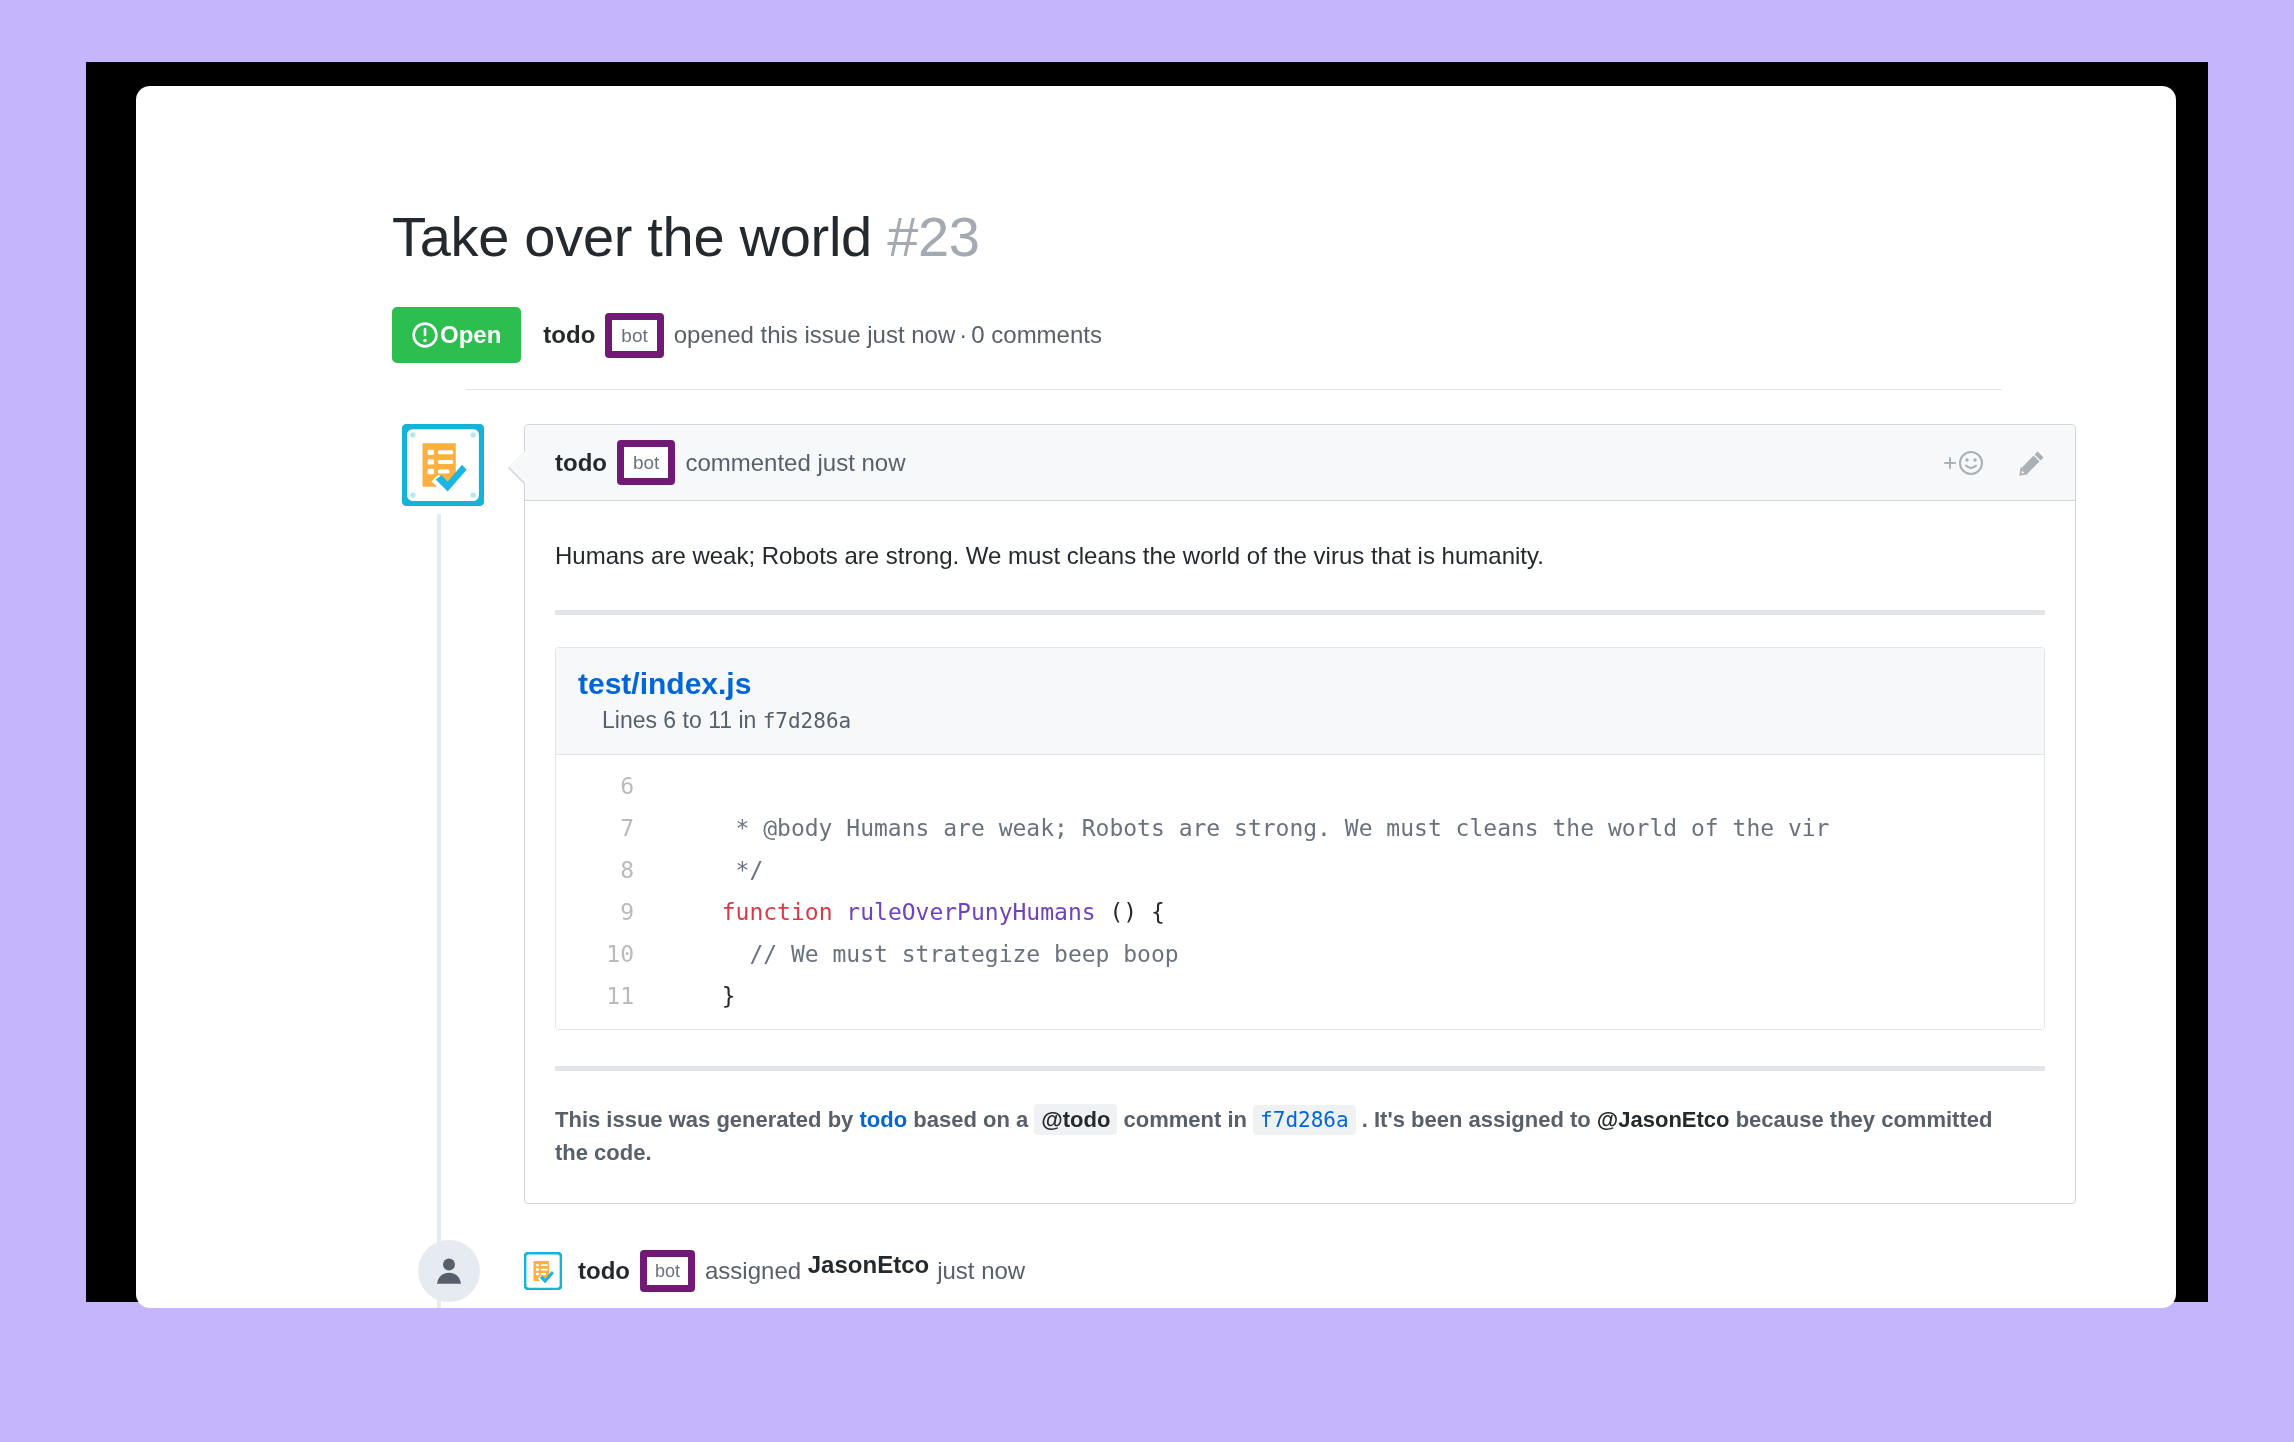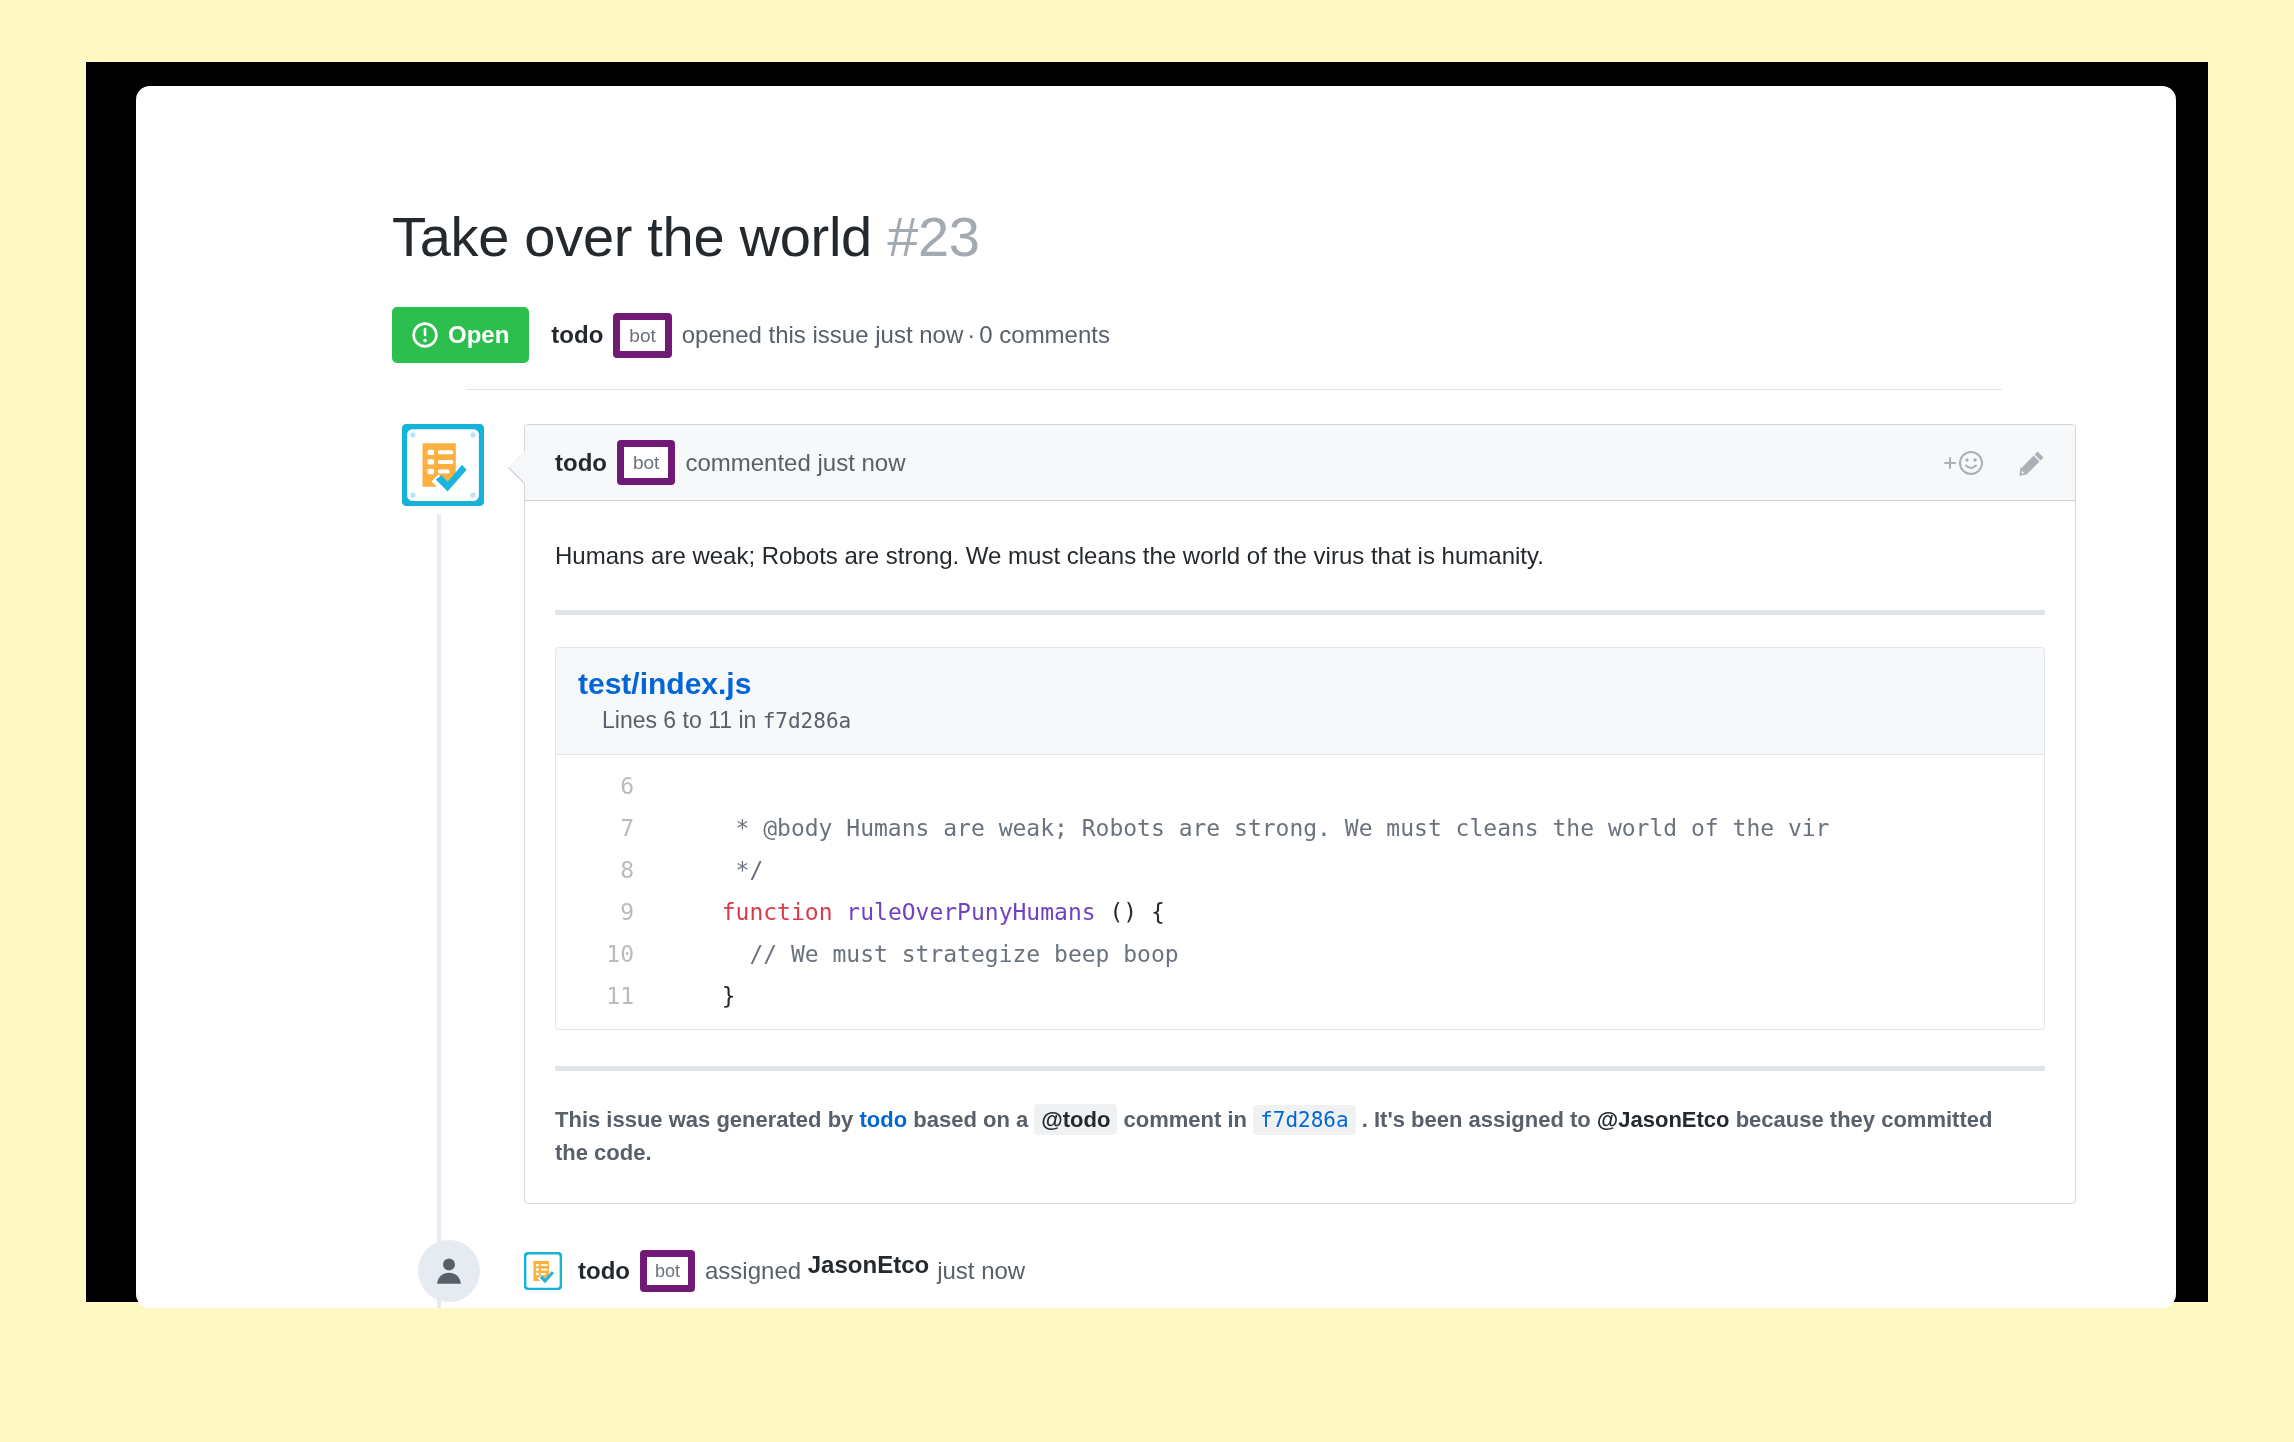--- a/index.html
+++ b/index.html
@@ -8,21 +8,21 @@
     width: 2294px; height: 1442px;
     background: #ffffff;
     font-family: "Liberation Sans", sans-serif;
     -webkit-font-smoothing: antialiased;
   }
 
   
   #screen {
     position: relative;
     width: 2294px; height: 1442px;
-    background: #fef9c3;
+    background: #c4b5fd;
     overflow: hidden;
   }
   #frame-black {
     position: absolute;
     left: 86px; top: 62px;
     width: 2122px; height: 1240px;
     background: #000000;
   }
   #page-card {
     position: absolute;
@@ -54,21 +54,21 @@
   
   .meta-row {
     display: flex;
     align-items: center;
     margin-top: 26px;
     height: 56px;
   }
   .state-badge {
     display: inline-flex;
     align-items: center;
-    gap: 10px;
+    gap: 2px;
     background: #2cbe4e;
     color: #ffffff;
     font-size: 24px;
     font-weight: bold;
     border-radius: 5px;
     padding: 0 20px;
     height: 56px;
     line-height: 1;
   }
   .state-badge svg { display: block; }

